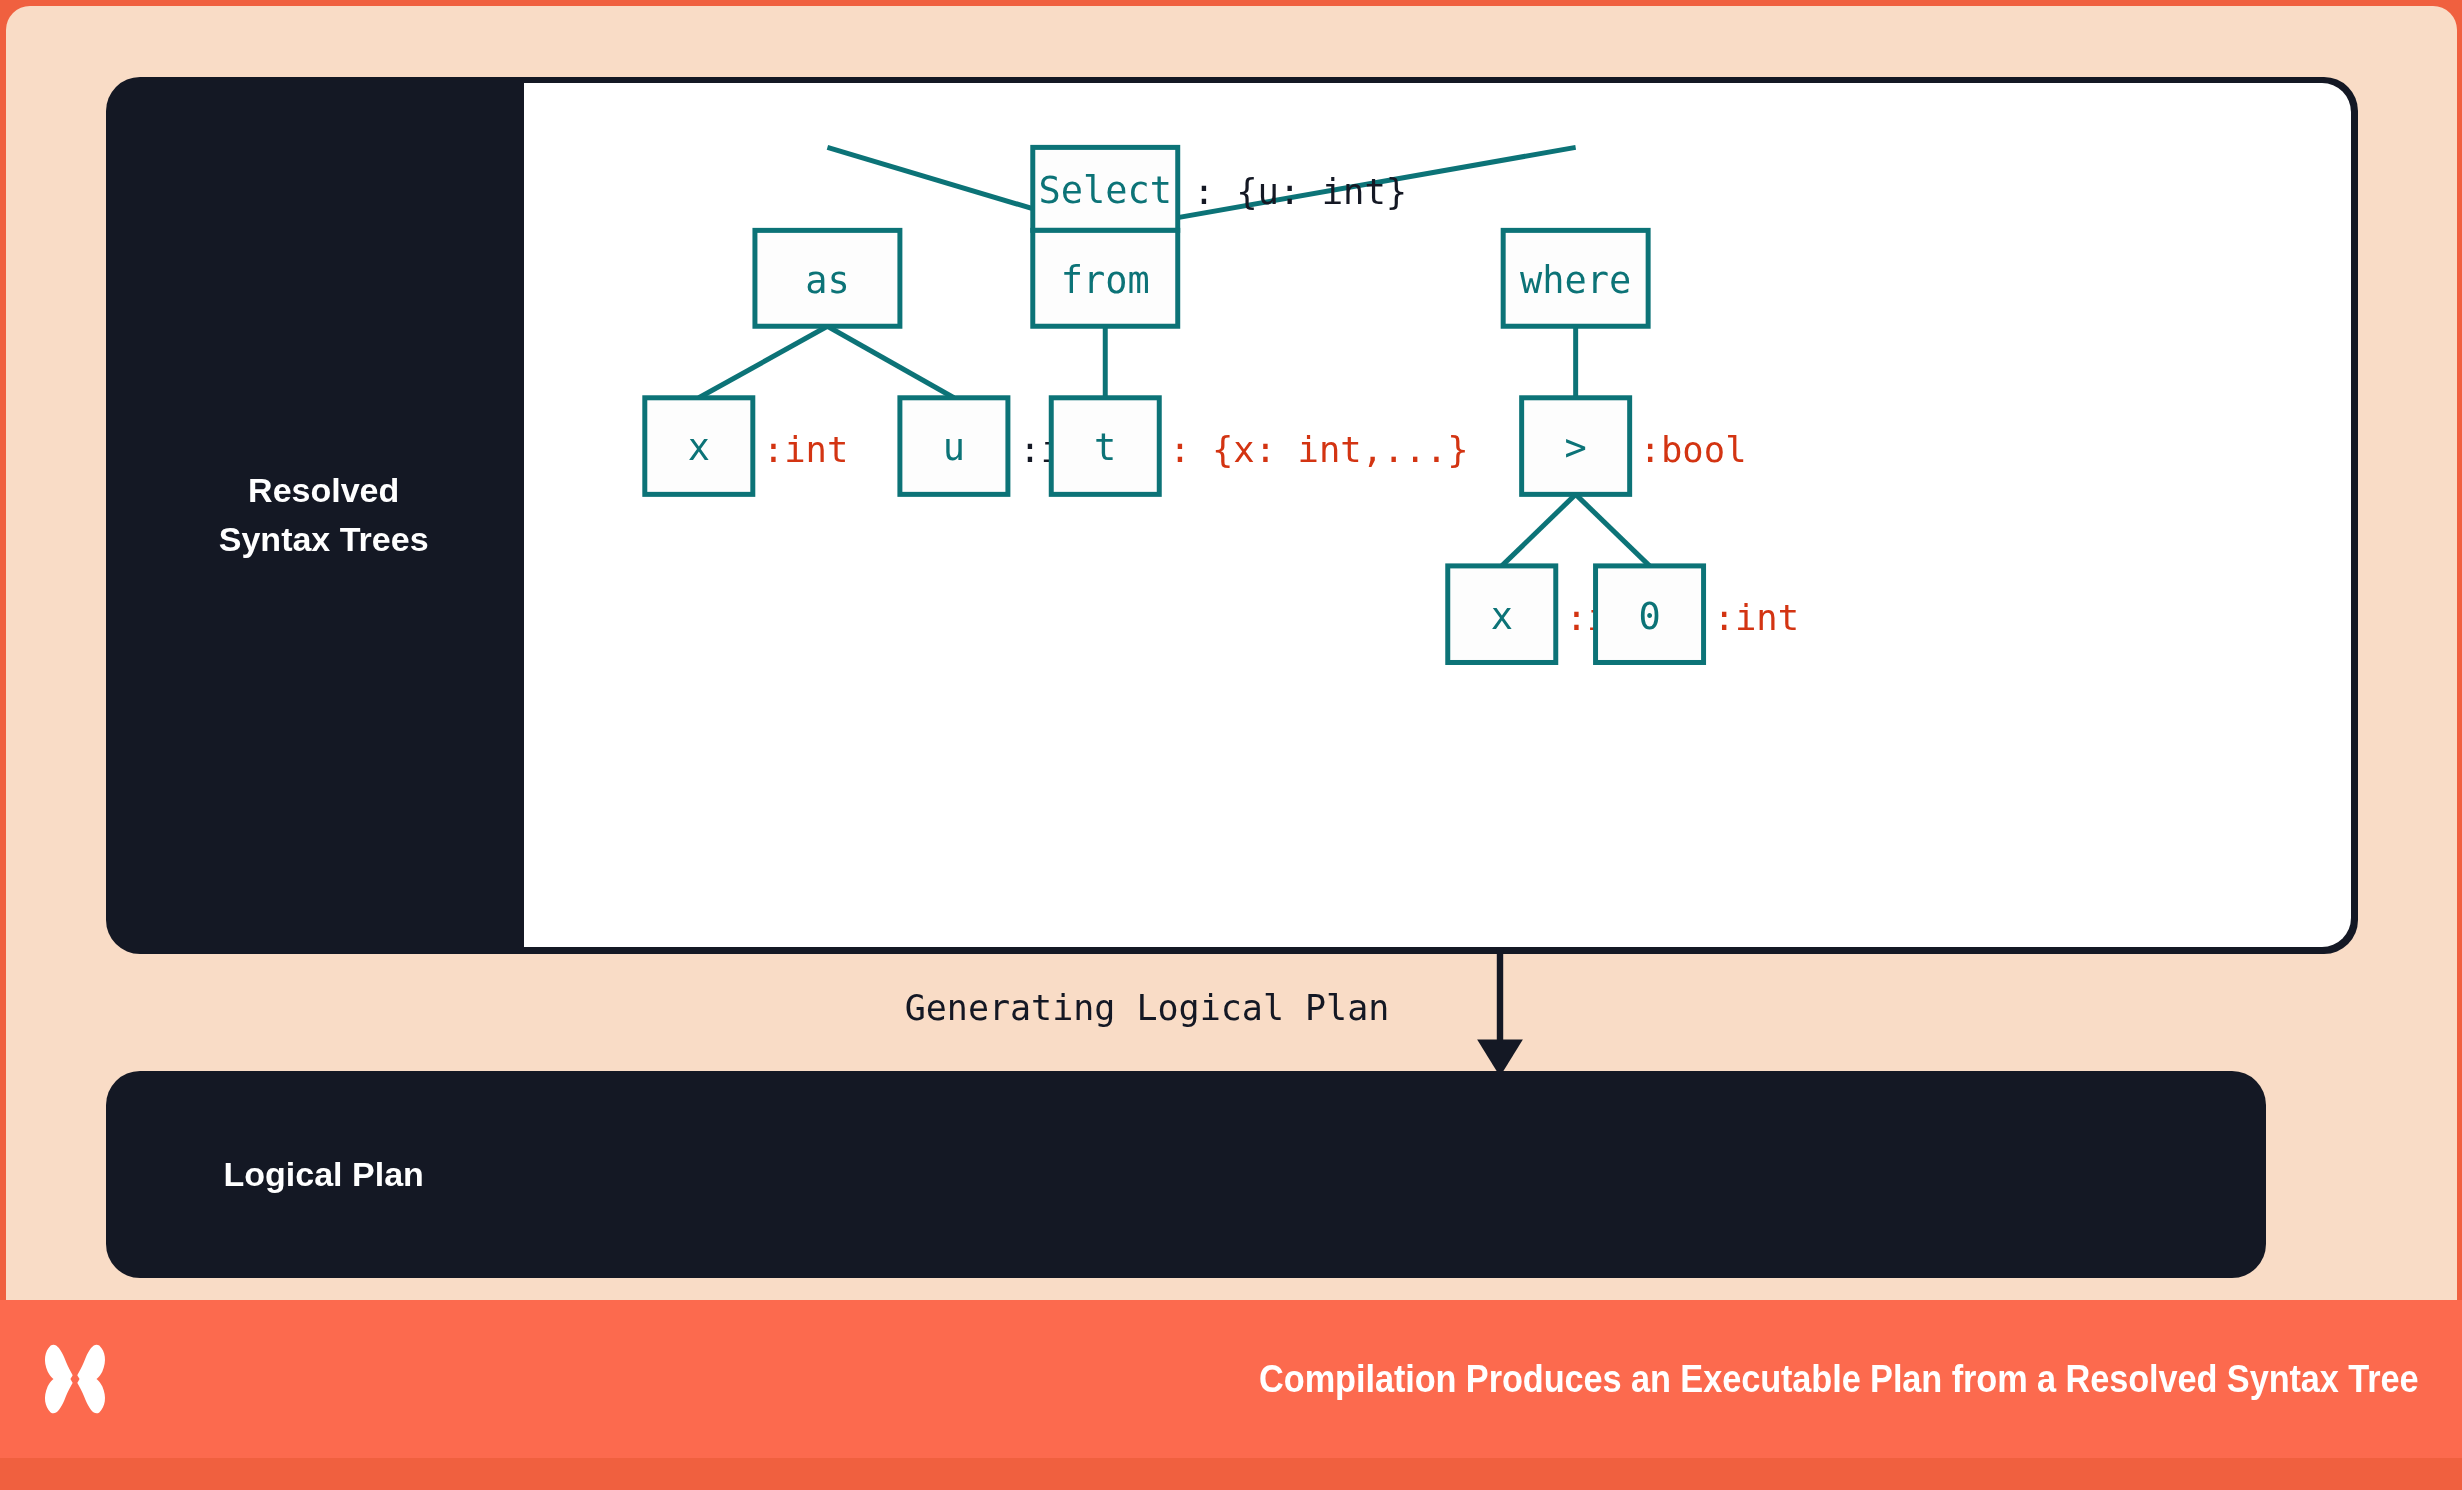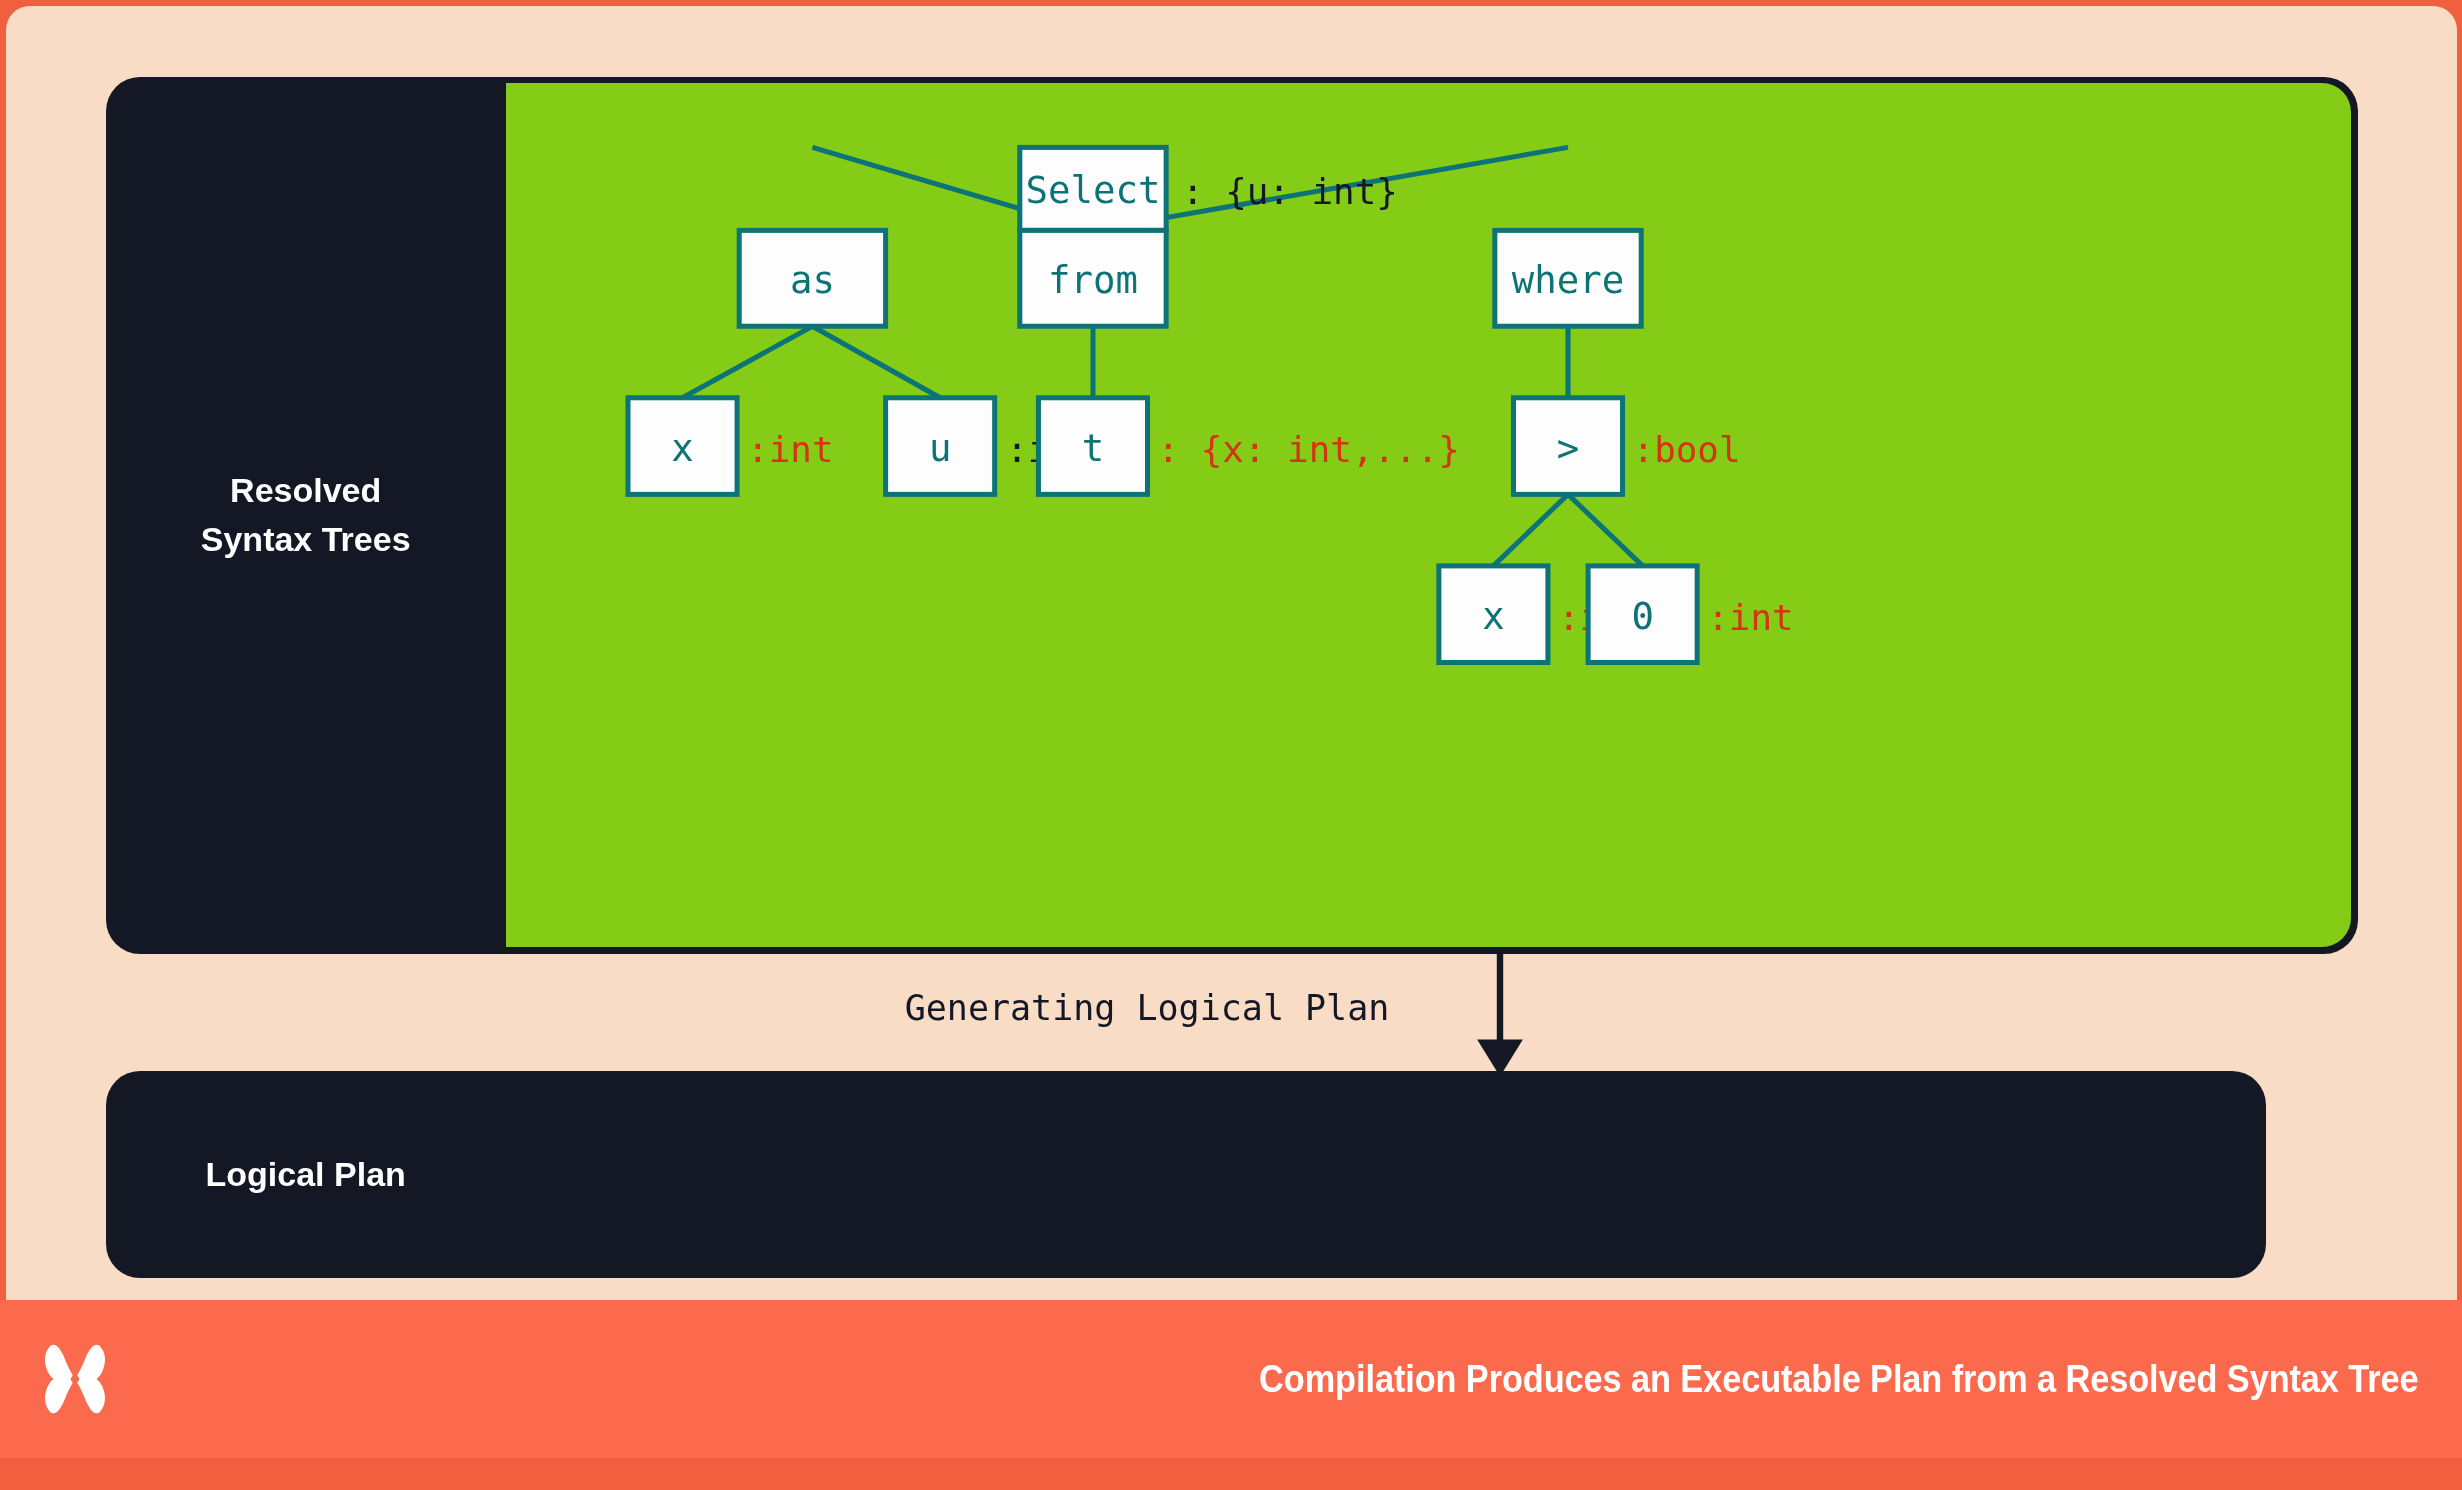--- a/index.html
+++ b/index.html
@@ -30,24 +30,25 @@
   .card-sidebar{
     width:400px;
     flex:0 0 400px;
     display:flex;
     align-items:center;
     justify-content:center;
     color:#FFFFFF;
     font-weight:bold;
     text-align:center;
     line-height:1.45;
+    padding-left:18px;
   }
   .card-body{
     flex:1 1 auto;
-    background:#84cc16;
+    background:#ffffff;
     margin:6.4px 6.4px 6.4px 0;
     border-radius:0 29px 29px 0;
     position:relative;
     overflow:hidden;
   }
 
   
   #tree-card{
     left:100px;top:71px;
     width:2252px;height:877px;

